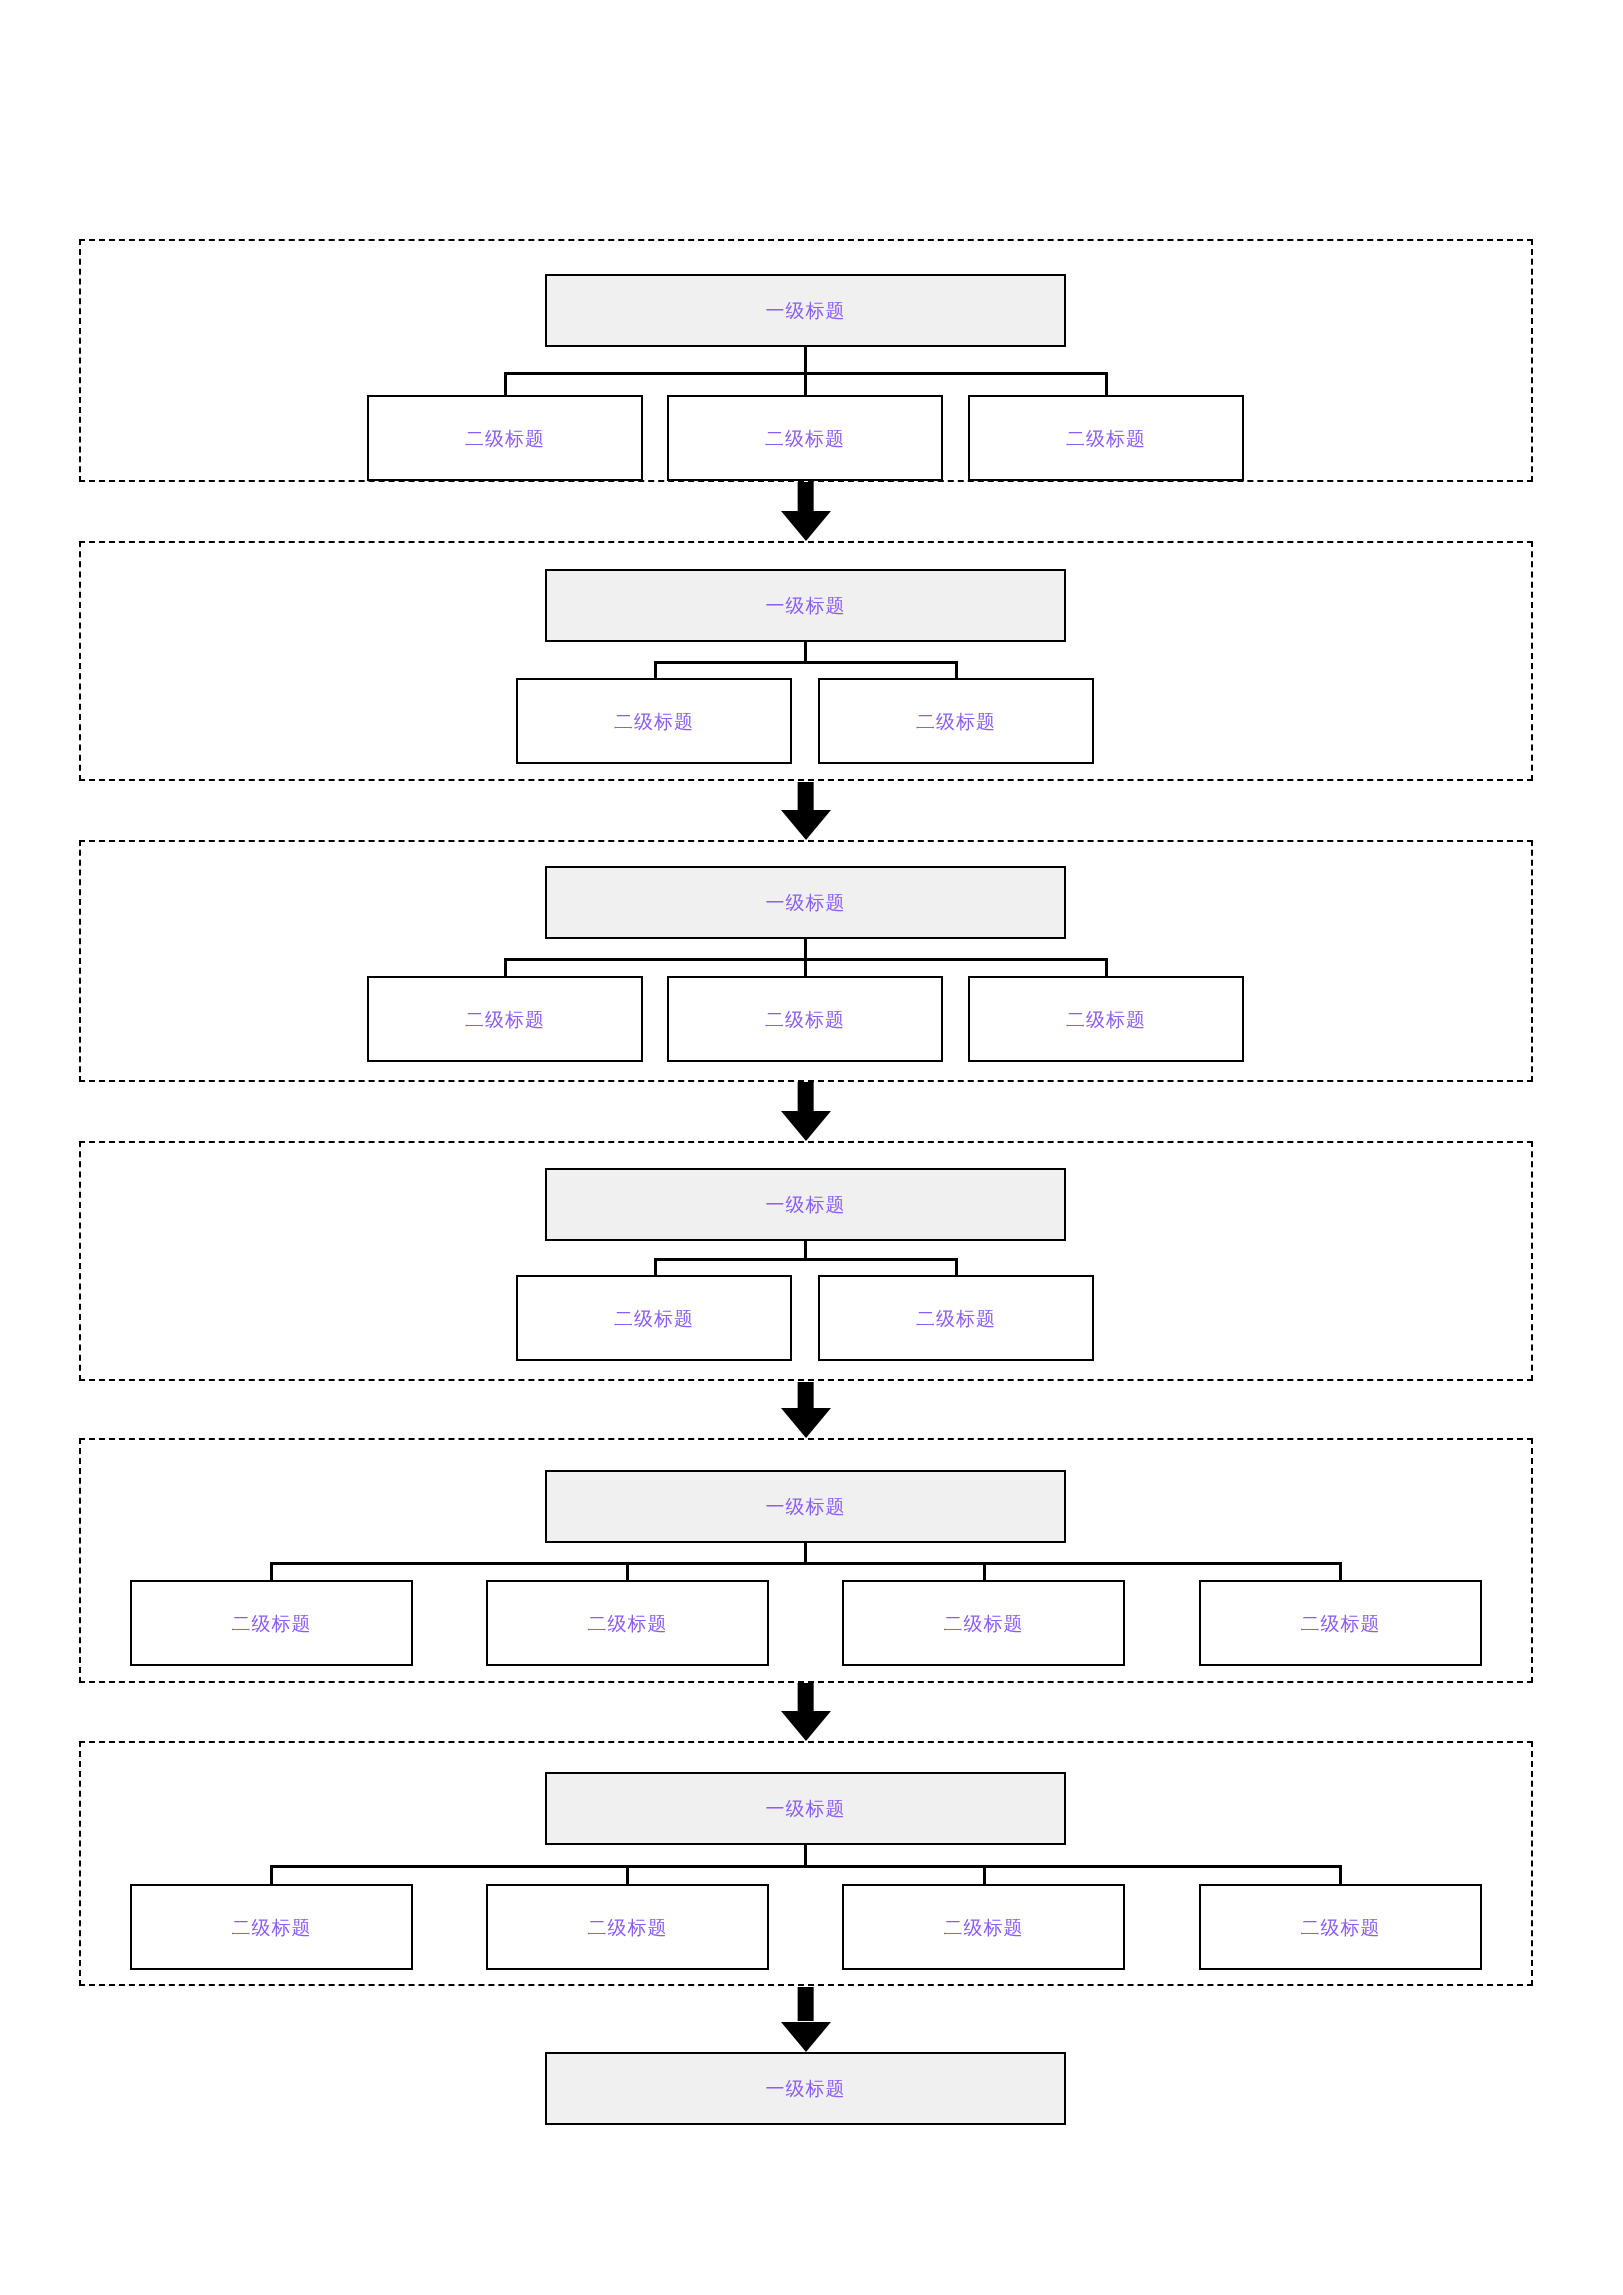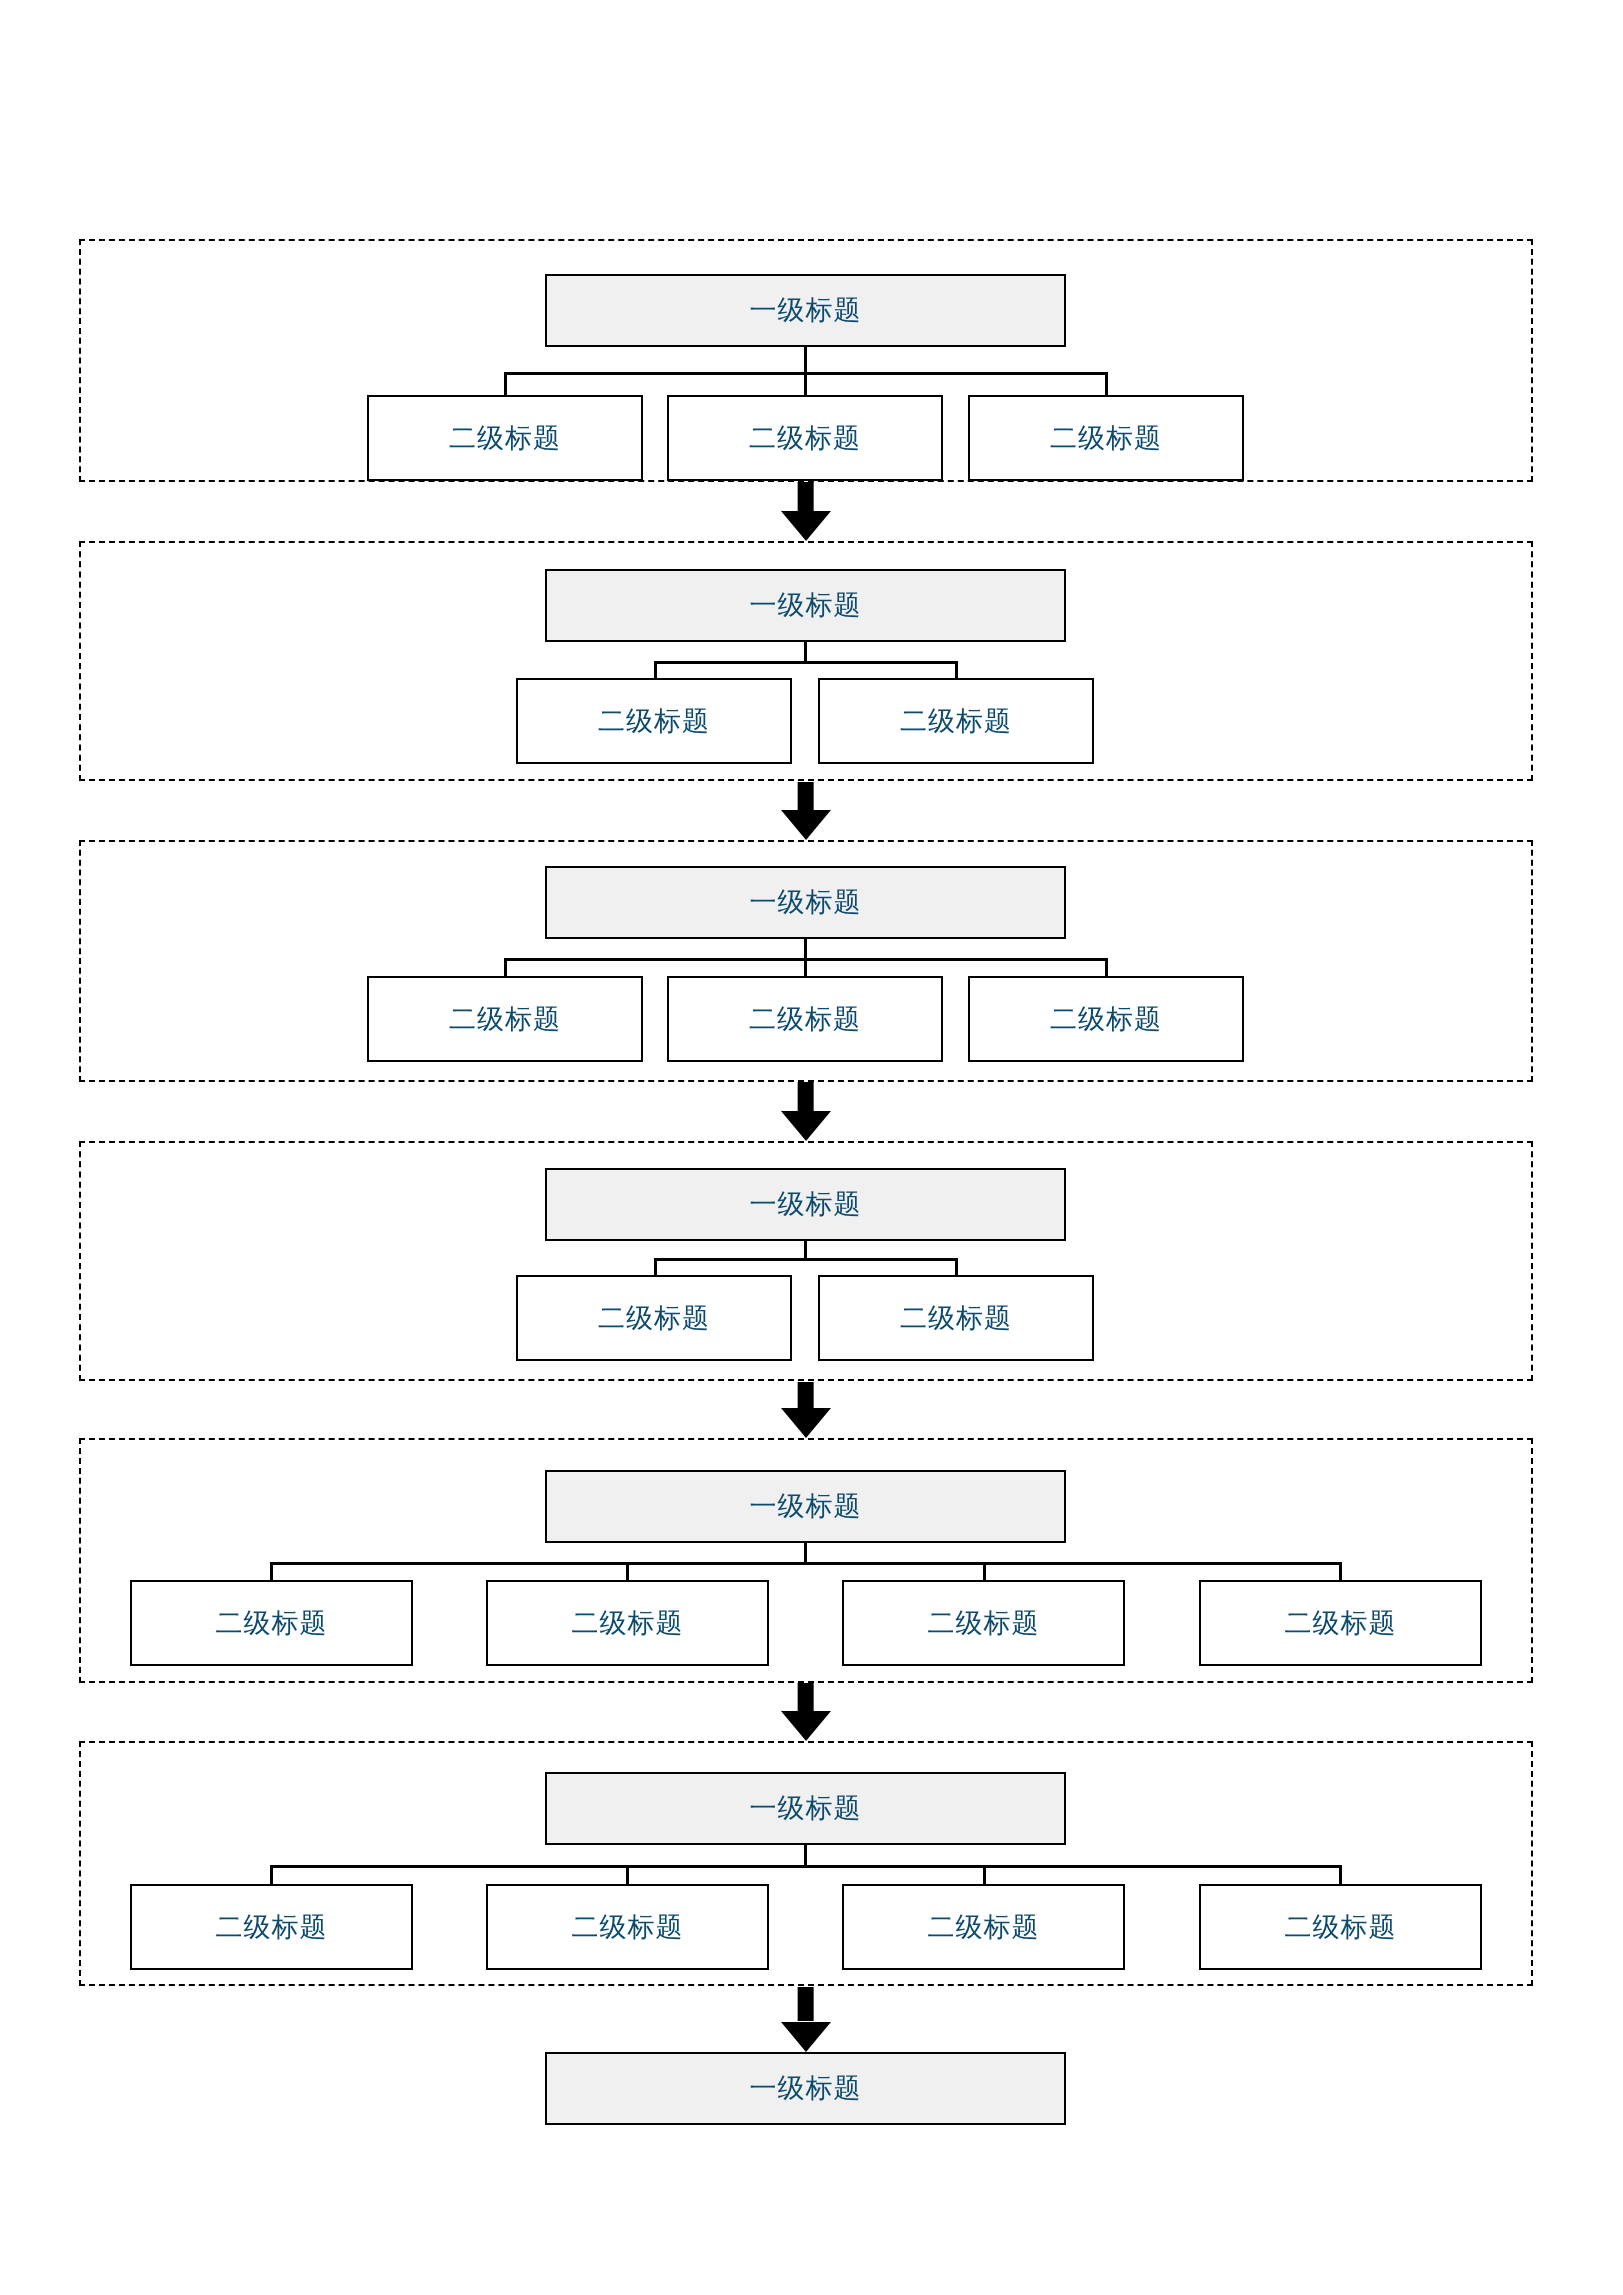--- a/index.html
+++ b/index.html
@@ -26,23 +26,23 @@
     display:flex;
     align-items:center;
     justify-content:center;
     background:#ffffff;
     z-index:3;
   }
   .node.level1{
     background:#f0f0f0;
   }
   .node .label{
-    font-size:27px;
+    font-size:19px;
     line-height:1;
-    color:#0c4a6e;
+    color:#8b5cf6;
     letter-spacing:1px;
     white-space:nowrap;
     font-weight:400;
   }
 
   
   .vline{
     position:absolute;
     width:2.5px;
     background:#000;

